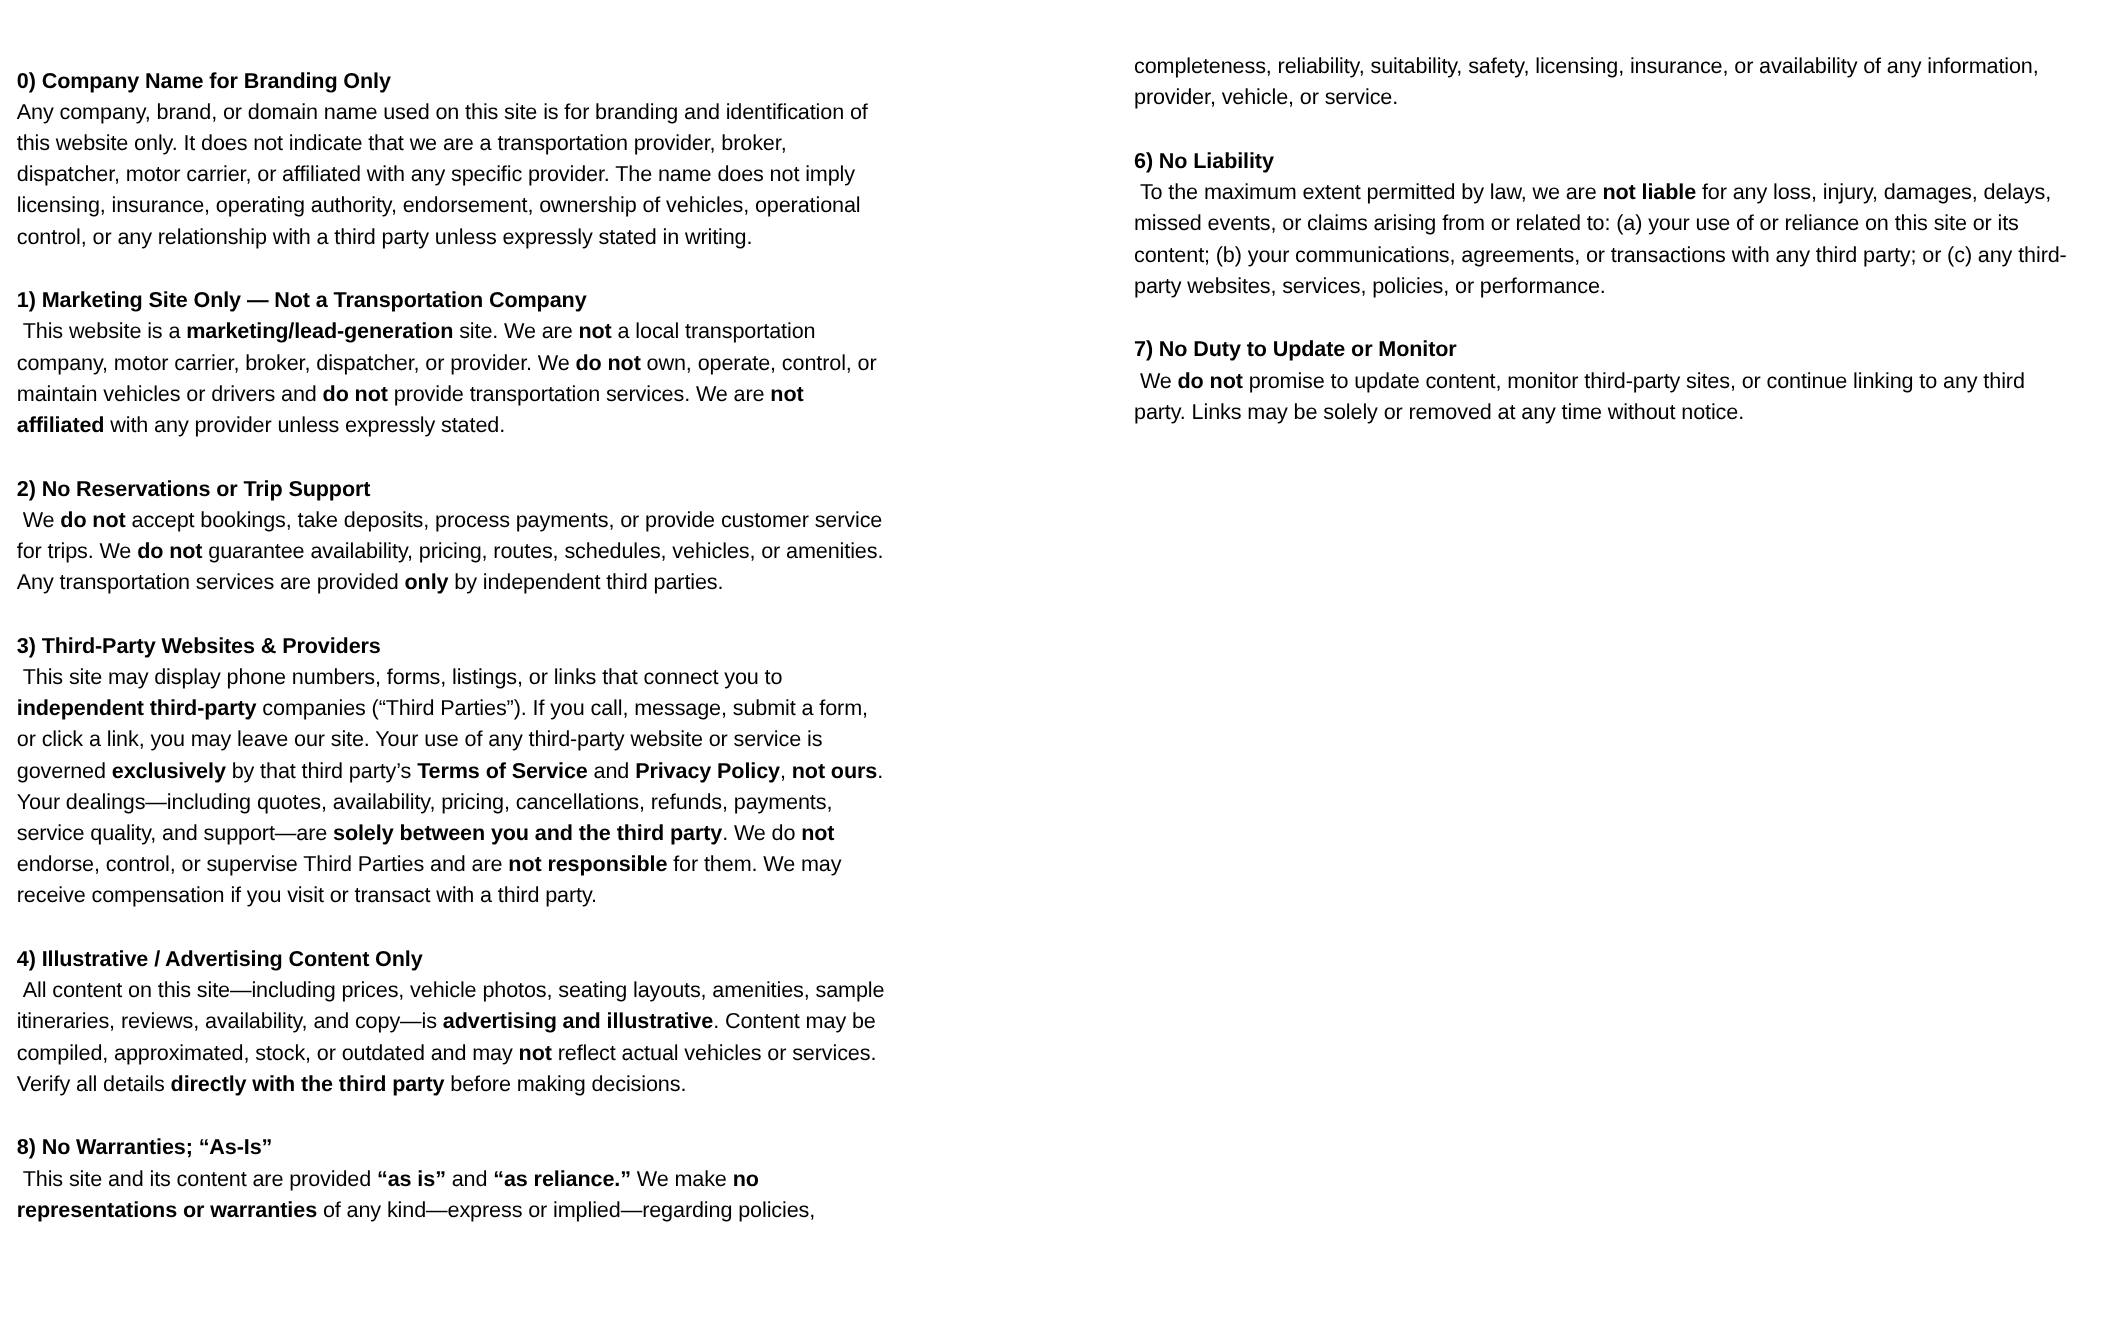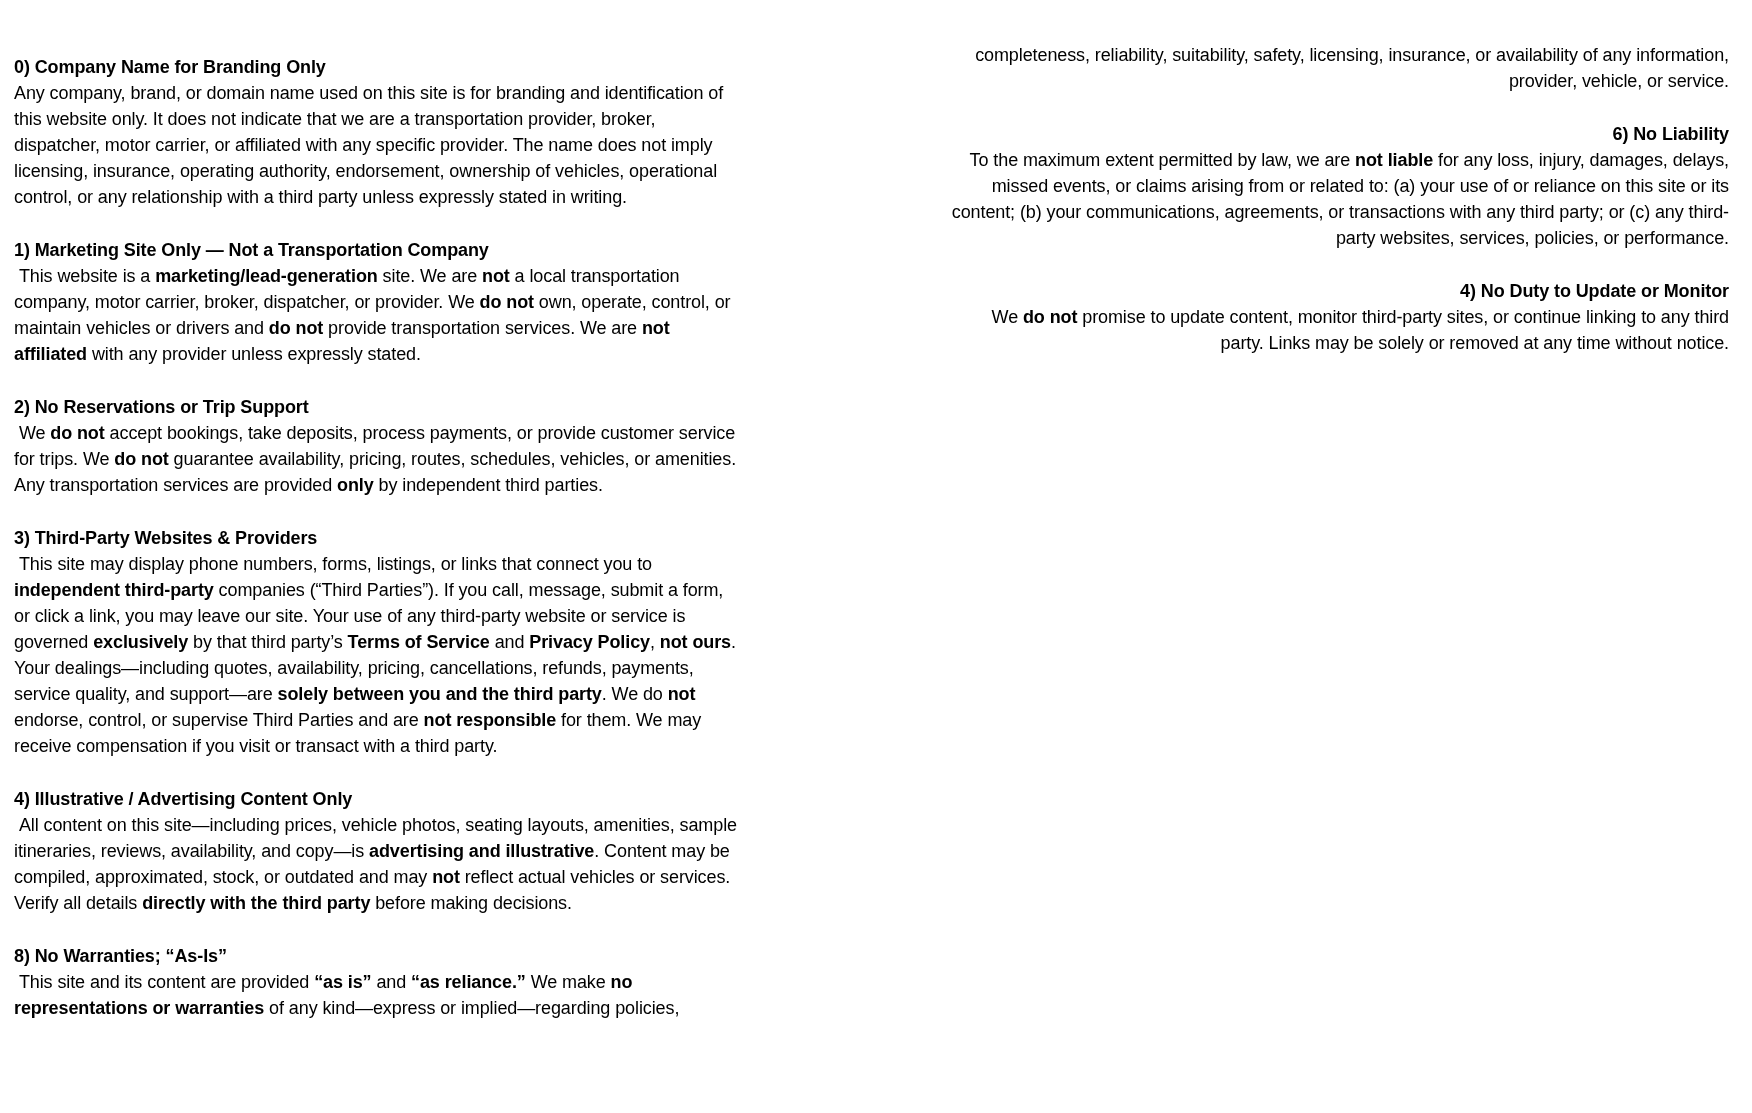--- a/index.html
+++ b/index.html
@@ -27,21 +27,20 @@
     flex: 0 0 auto;
   }
   .col-left {
     width: 724px;
     margin-right: 207px;
     margin-top: 33px;
   }
   .col-right {
     width: 784px;
     padding-top: 21px;
-    text-align: right;
   }
   .section {
     margin: 0 0 27px 0;
   }
   .section strong {
     font-weight: 700;
   }
 </style>
 </head>
 <body>
@@ -51,15 +50,15 @@
       <p class="section"><strong>0) Company Name for Branding Only</strong><br><span>Any company, brand, or domain name used on this site is for branding and identification of this website only. It does not indicate that we are a transportation provider, broker, dispatcher, motor carrier, or affiliated with any specific provider. The name does not imply licensing, insurance, operating authority, endorsement, ownership of vehicles, operational control, or any relationship with a third party unless expressly stated in writing.</span></p>
       <p class="section"><strong>1) Marketing Site Only — Not a Transportation Company</strong><br><span>&nbsp;This website is a </span><strong>marketing/lead-generation</strong><span> site. We are </span><strong>not</strong><span> a local transportation company, motor carrier, broker, dispatcher, or provider. We </span><strong>do not</strong><span> own, operate, control, or maintain vehicles or drivers and </span><strong>do not</strong><span> provide transportation services. We are </span><strong>not affiliated</strong><span> with any provider unless expressly stated.</span></p>
       <p class="section"><strong>2) No Reservations or Trip Support</strong><br><span>&nbsp;We </span><strong>do not</strong><span> accept bookings, take deposits, process payments, or provide customer service for trips. We </span><strong>do not</strong><span> guarantee availability, pricing, routes, schedules, vehicles, or amenities. Any transportation services are provided </span><strong>only</strong><span> by independent third parties.</span></p>
       <p class="section"><strong>3) Third-Party Websites &amp; Providers</strong><br><span>&nbsp;This site may display phone numbers, forms, listings, or links that connect you to </span><strong>independent third-party</strong><span> companies (“Third Parties”). If you call, message, submit a form, or click a link, you may leave our site. Your use of any third-party website or service is governed </span><strong>exclusively</strong><span> by that third party’s </span><strong>Terms of Service</strong><span> and </span><strong>Privacy Policy</strong><span>, </span><strong>not ours</strong><span>. Your dealings—including quotes, availability, pricing, cancellations, refunds, payments, service quality, and support—are </span><strong>solely between you and the third party</strong><span>. We do </span><strong>not</strong><span> endorse, control, or supervise Third Parties and are </span><strong>not responsible</strong><span> for them. We may receive compensation if you visit or transact with a third party.</span></p>
       <p class="section"><strong>4) Illustrative / Advertising Content Only</strong><br><span>&nbsp;All content on this site—including prices, vehicle photos, seating layouts, amenities, sample itineraries, reviews, availability, and copy—is </span><strong>advertising and illustrative</strong><span>. Content may be compiled, approximated, stock, or outdated and may </span><strong>not</strong><span> reflect actual vehicles or services. Verify all details </span><strong>directly with the third party</strong><span> before making decisions.</span></p>
       <p class="section"><strong>8) No Warranties; “As-Is”</strong><br><span>&nbsp;This site and its content are provided </span><strong>“as is”</strong><span> and </span><strong>“as reliance.”</strong><span> We make </span><strong>no representations or warranties</strong><span> of any kind—express or implied—regarding policies,</span></p>
     </div>
   <div class="col col-right">
       <p class="section"><span>completeness, reliability, suitability, safety, licensing, insurance, or availability of any information, provider, vehicle, or service.</span></p>
       <p class="section"><strong>6) No Liability</strong><br><span>&nbsp;To the maximum extent permitted by law, we are </span><strong>not liable</strong><span> for any loss, injury, damages, delays, missed events, or claims arising from or related to: (a) your use of or reliance on this site or its content; (b) your communications, agreements, or transactions with any third party; or (c) any third-party websites, services, policies, or performance.</span></p>
-      <p class="section"><strong>4) No Duty to Update or Monitor</strong><br><span>&nbsp;We </span><strong>do not</strong><span> promise to update content, monitor third-party sites, or continue linking to any third party. Links may be solely or removed at any time without notice.</span></p>
+      <p class="section"><strong>7) No Duty to Update or Monitor</strong><br><span>&nbsp;We </span><strong>do not</strong><span> promise to update content, monitor third-party sites, or continue linking to any third party. Links may be solely or removed at any time without notice.</span></p>
     </div>
 </div>
 
 </body></html>

